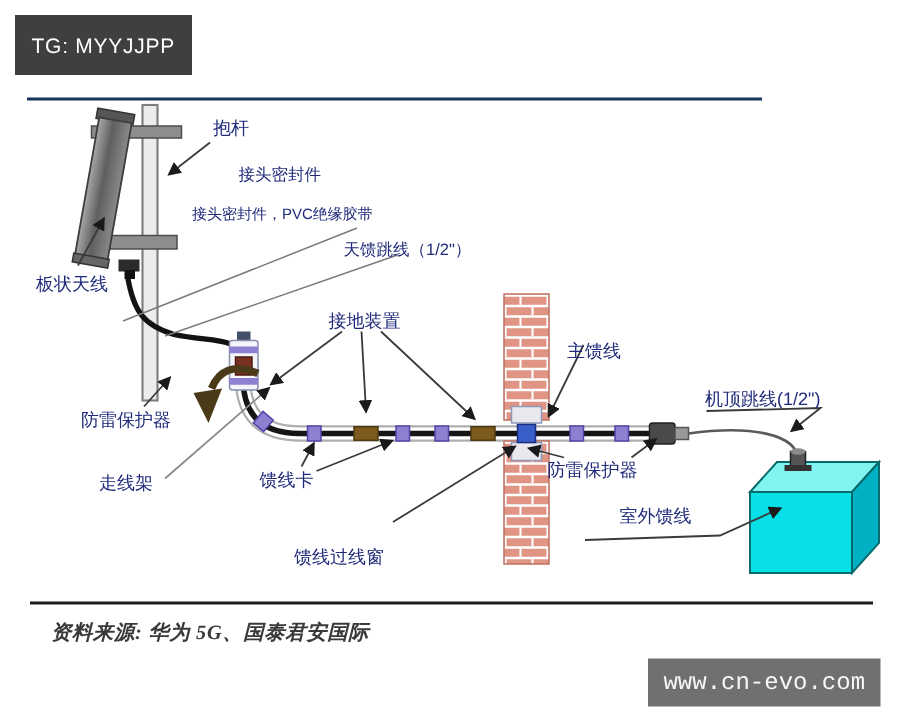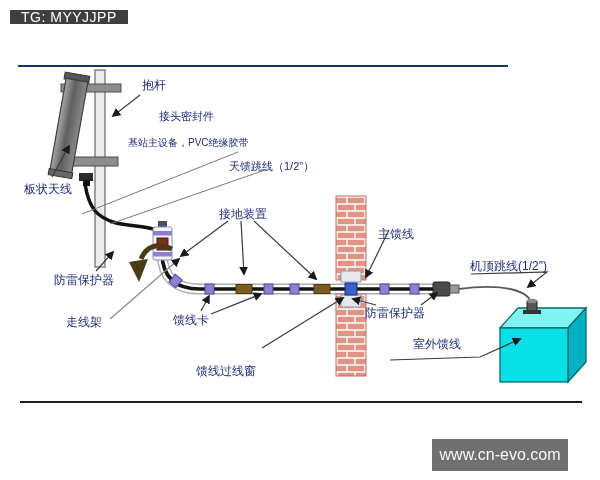--- a/index.html
+++ b/index.html
@@ -1,32 +1,32 @@
 <!DOCTYPE html>
 <html><head>
 <meta charset="utf-8">
 <style>
   html,body{margin:0;padding:0;background:#fff;}
   #page{position:relative;width:600px;height:480px;background:#ffffff;overflow:hidden;
         font-family:"Liberation Sans",sans-serif;}
   .badge-tl{position:absolute;left:10px;top:10px;background:#3f3f3f;color:#ffffff;
-        font-size:14px;padding:0 11px;line-height:1;letter-spacing:.5px;}
+        font-size:14px;padding:13px 11px;line-height:1;letter-spacing:.5px;}
   .fig-title{position:absolute;left:30px;top:42px;color:#17365d;
         font-family:"Liberation Serif",serif;font-weight:bold;font-size:17px;letter-spacing:1px;}
   .title-rule{position:absolute;left:18px;top:65px;width:490px;height:2px;background:#17365d;}
   .diagram-svg{position:absolute;left:0;top:0;}
   .lbl{position:absolute;color:#1f2a7a;font-weight:normal;font-size:12px;white-space:nowrap;
         font-family:"Liberation Sans",sans-serif;}
   .lbl.small{font-size:10px;}
   .lbl.mid{font-size:11px;}
   .bottom-rule{position:absolute;left:20px;top:401px;width:562px;height:2px;background:#1c1c1c;}
   .source-line{position:absolute;left:34px;top:413px;color:#3a3a3a;font-style:italic;font-weight:bold;
         font-family:"Liberation Serif",serif;font-size:13.5px;letter-spacing:.5px;}
-  .badge-br{position:absolute;left:432px;top:439px;width:136px;height:32px;background:#707070;
-        color:#f7f7f7;font-size:16px;display:flex;align-items:center;justify-content:center;}
+  .badge-br{position:absolute;left:432px;top:439px;width:155px;height:32px;background:#707070;
+        color:#f7f7f7;font-size:16px;display:flex;align-items:center;justify-content:center;font-family:Liberation Mono, monospace;}
 </style>
 </head>
 <body>
 
 <div id="page">
 
   <div class="badge-tl">TG: MYYJJPP</div>
 
   <div class="title-rule"></div>
 
@@ -135,29 +135,30 @@
       <path d="M389,230 L366,277" marker-end="url(#ah)"></path>
       <path d="M376,305 L353,299" marker-end="url(#ah)"></path>
       <path d="M421,305 L437,293" marker-end="url(#ah)"></path>
       <path d="M471,274 L547,272 L528,287" marker-end="url(#ah)"></path>
       <path d="M390,360 L480,357 L520,339" marker-end="url(#ah)"></path>
     </g>
   </svg>
 
   <div class="lbl" style="left:142px;top:77px">抱杆</div>
   <div class="lbl mid" style="left:159px;top:109px">接头密封件</div>
-  <div class="lbl small" style="left:128px;top:136px">基站主设备，PVC绝缘胶带</div>
+  <div class="lbl small" style="left:128px;top:136px">接头密封件，PVC绝缘胶带</div>
   <div class="lbl mid" style="left:229px;top:159px">天馈跳线（1/2"）</div>
   <div class="lbl" style="left:24px;top:181px">板状天线</div>
   <div class="lbl" style="left:219px;top:206px">接地装置</div>
   <div class="lbl" style="left:54px;top:272px">防雷保护器</div>
   <div class="lbl" style="left:66px;top:314px">走线架</div>
   <div class="lbl" style="left:173px;top:312px">馈线卡</div>
   <div class="lbl" style="left:196px;top:363px">馈线过线窗</div>
   <div class="lbl" style="left:378px;top:226px">主馈线</div>
   <div class="lbl" style="left:365px;top:305px">防雷保护器</div>
   <div class="lbl" style="left:470px;top:258px">机顶跳线(1/2")</div>
   <div class="lbl" style="left:413px;top:336px">室外馈线</div>
 
   <div class="bottom-rule"></div>
+  <div class="source-line">资料来源: 华为 5G、国泰君安国际</div>
   <div class="badge-br">www.cn-evo.com</div>
 
 </div>
 
 </body></html>

